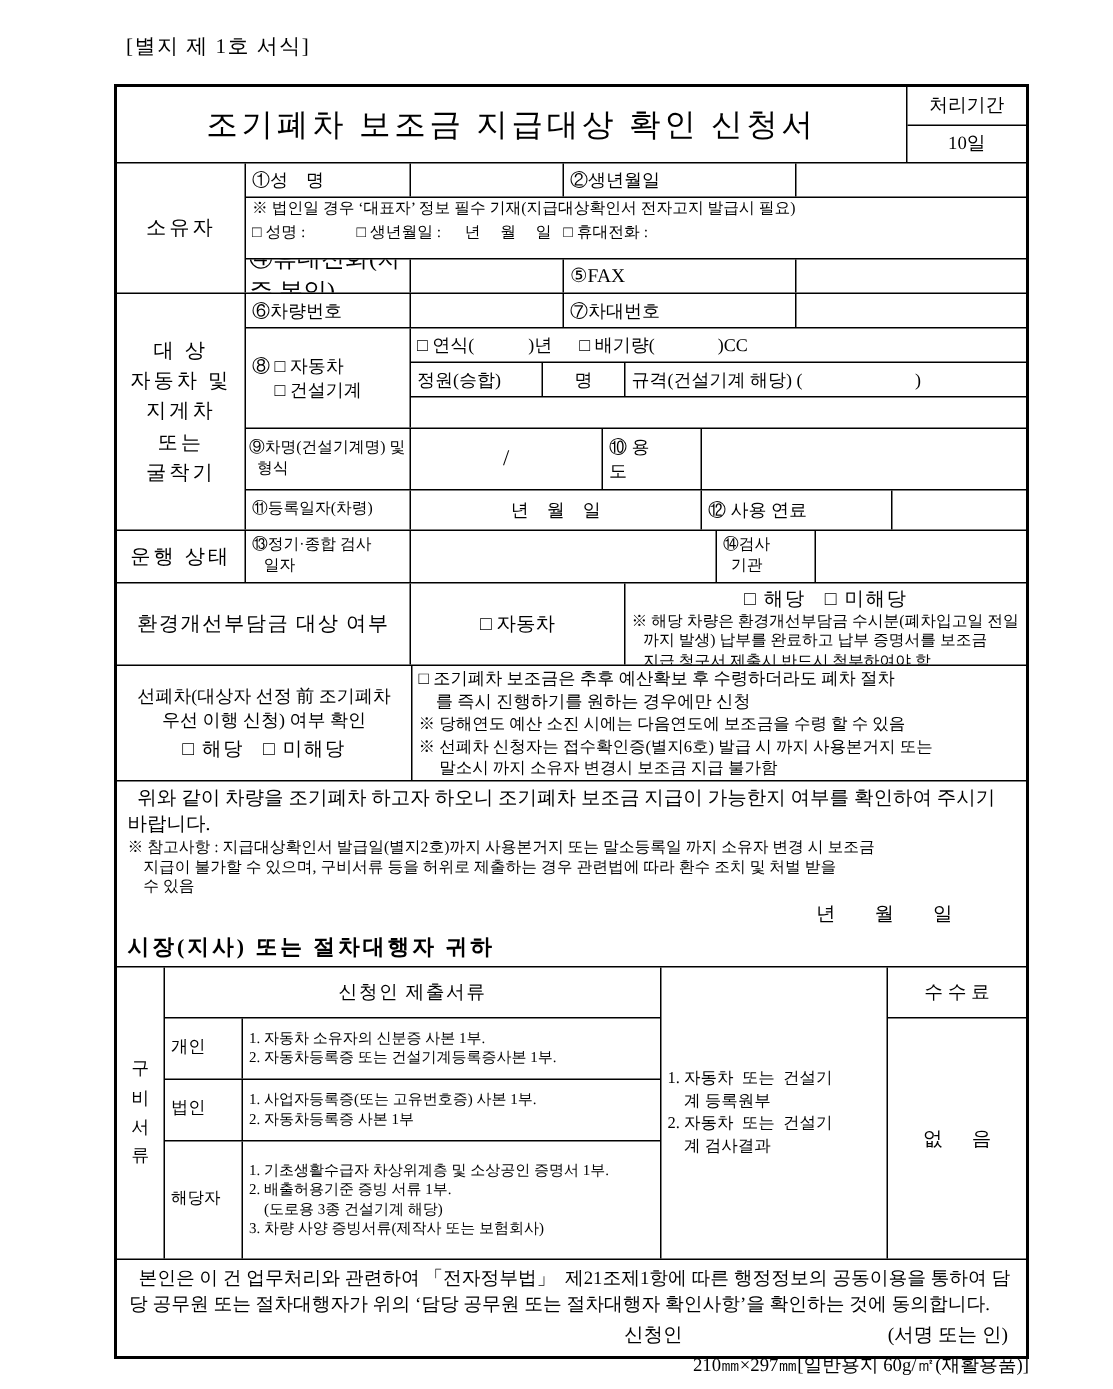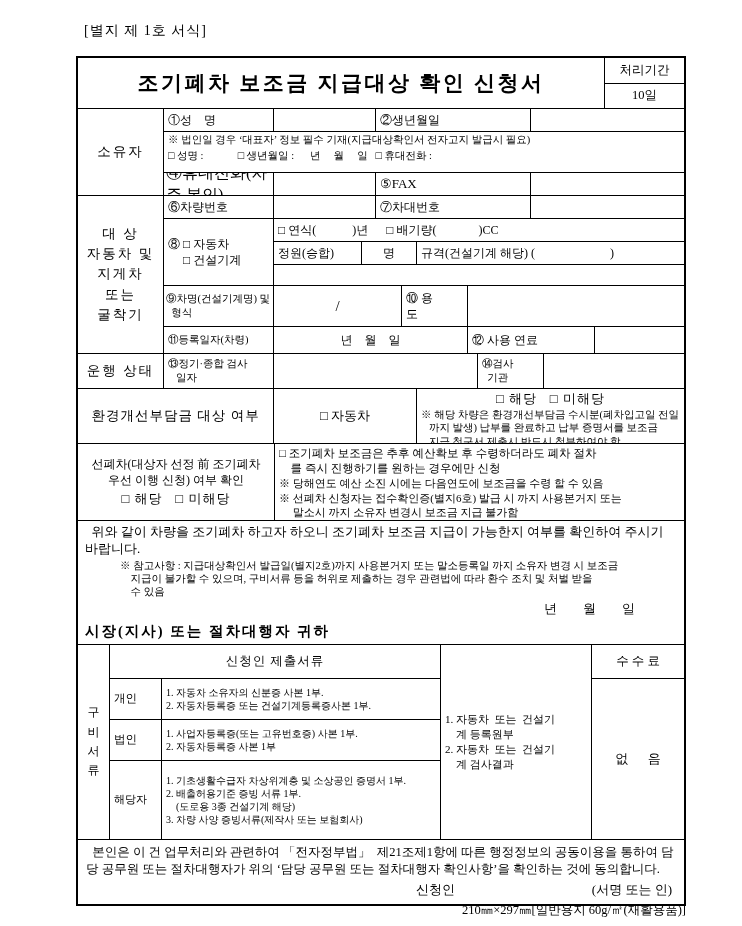--- a/index.html
+++ b/index.html
@@ -12,28 +12,28 @@
   .flexrow{display:flex;}
   .col{display:flex;flex-direction:column;}
   .cell{box-sizing:border-box;padding:1px 4px;font-size:12px;white-space:pre-wrap;
         overflow:hidden;line-height:1.35;}
   .br{border-right:1px solid #000;}
   .bb{border-bottom:1px solid #000;}
   .vc{display:flex;align-items:center;}
   .cc{display:flex;align-items:center;justify-content:center;text-align:center;}
   .side{display:flex;align-items:center;justify-content:center;text-align:center;
         font-size:13.5px;letter-spacing:2px;line-height:1.5;}
-  .title-text{font-size:21px;font-weight:bold;letter-spacing:2.5px;}
+  .title-text{font-size:21px;font-weight:normal;letter-spacing:2.5px;}
   .proc{width:79px;border-left:1px solid #000;}
   .sm{font-size:10.5px;}
   .xs{font-size:16px;}
   .note{font-size:10.5px;line-height:1.28;}
   .decl{padding:3px 7px;}
   .decl-main{font-size:13px;line-height:1.3;}
-  .decl-ref{font-size:10.5px;line-height:1.25;margin-top:1px;margin-left:35px;}
+  .decl-ref{font-size:10.5px;line-height:1.25;margin-top:1px;}
   .recipient{font-size:14.5px;font-weight:bold;letter-spacing:2px;margin-top:4px;}
   .items{font-size:10px;line-height:1.3;}
   .consent{padding:4px 8px;font-size:12.5px;line-height:1.45;}
   .footer-note{position:absolute;right:56px;top:902px;font-size:12.5px;}
 </style>
 </head>
 <body>
 
 <div class="page">
 

